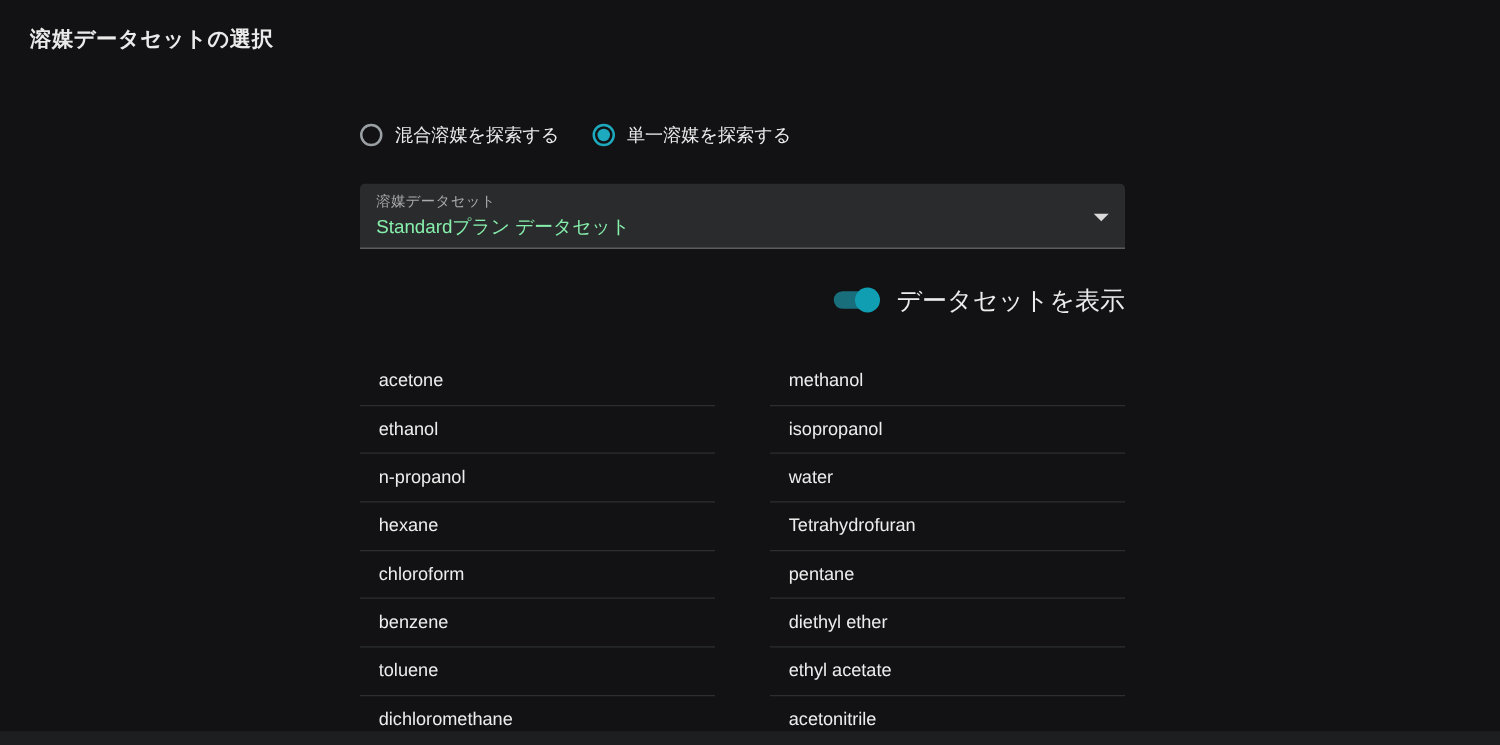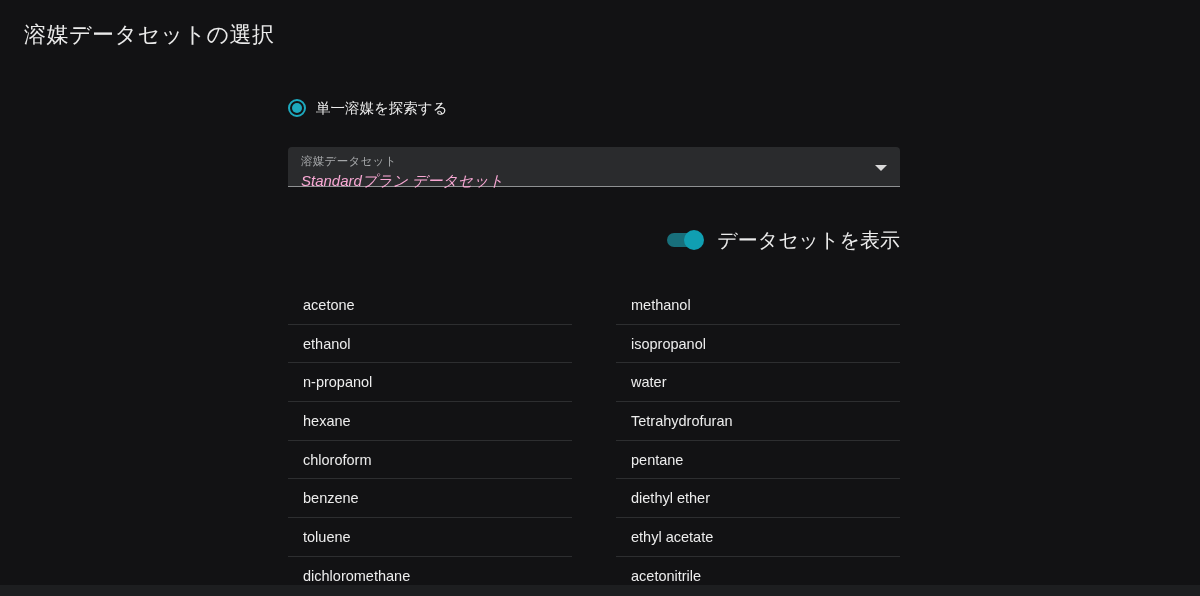--- a/index.html
+++ b/index.html
@@ -6,21 +6,21 @@
   body {
     width:1200px; height:596px;
     background:#121214;
     font-family:"Liberation Sans", "DejaVu Sans", sans-serif;
     position:relative;
     overflow:hidden;
   }
 
   .page-title {
     position:absolute; left:24px; top:20px;
-    font-size:22px; font-weight:400;
+    font-size:17px; font-weight:700;
     color:#eaeaea; letter-spacing:0.5px;
   }
 
   
   .radio-row {
     position:absolute; left:288px; top:96px;
     display:flex; align-items:center; gap:26px; height:24px;
   }
   .radio-option { display:flex; align-items:center; gap:10px; cursor:pointer; }
   .radio-circle {
@@ -29,31 +29,31 @@
     flex:0 0 auto;
   }
   .radio-option.selected .radio-circle { border-color:#1da9be; }
   .radio-option.selected .radio-circle::after {
     content:""; position:absolute; inset:2px; border-radius:50%; background:#1da9be;
   }
   .radio-label { color:#ececec; font-size:14.5px; }
 
   
   .select-field {
-    position:absolute; left:288px; top:147px; width:612px; height:40px;
+    position:absolute; left:288px; top:147px; width:612px; height:52px;
     background:#2a2b2d; border-radius:4px 4px 0 0;
     border-bottom:1px solid #8f9193; box-sizing:border-box; cursor:pointer;
   }
   .select-label {
     position:absolute; left:13px; top:7px;
     font-size:11.5px; color:#a9abad; letter-spacing:0.3px;
   }
   .select-value {
     position:absolute; left:13px; top:25px;
-    font-size:15px; color:#f9a8d4;font-style:italic;
+    font-size:15px; color:#86efac;
   }
   .select-arrow {
     position:absolute; right:13px; top:50%; margin-top:-2px;
     width:0; height:0;
     border-left:6px solid transparent; border-right:6px solid transparent;
     border-top:6px solid #dadada;
   }
 
   
   .toggle-row {
@@ -88,20 +88,24 @@
     position:absolute; left:0; bottom:0; width:1200px; height:11px;
     background:#1d1e20;
   }
 </style>
 </head>
 <body>
 
 <div class="page-title">溶媒データセットの選択</div>
 
 <div class="radio-row">
+  <div class="radio-option">
+    <span class="radio-circle"></span>
+    <span class="radio-label">混合溶媒を探索する</span>
+  </div>
   <div class="radio-option selected">
     <span class="radio-circle"></span>
     <span class="radio-label">単一溶媒を探索する</span>
   </div>
 </div>
 
 <div class="select-field">
   <span class="select-label">溶媒データセット</span>
   <span class="select-value">Standardプラン データセット</span>
   <span class="select-arrow"></span>

